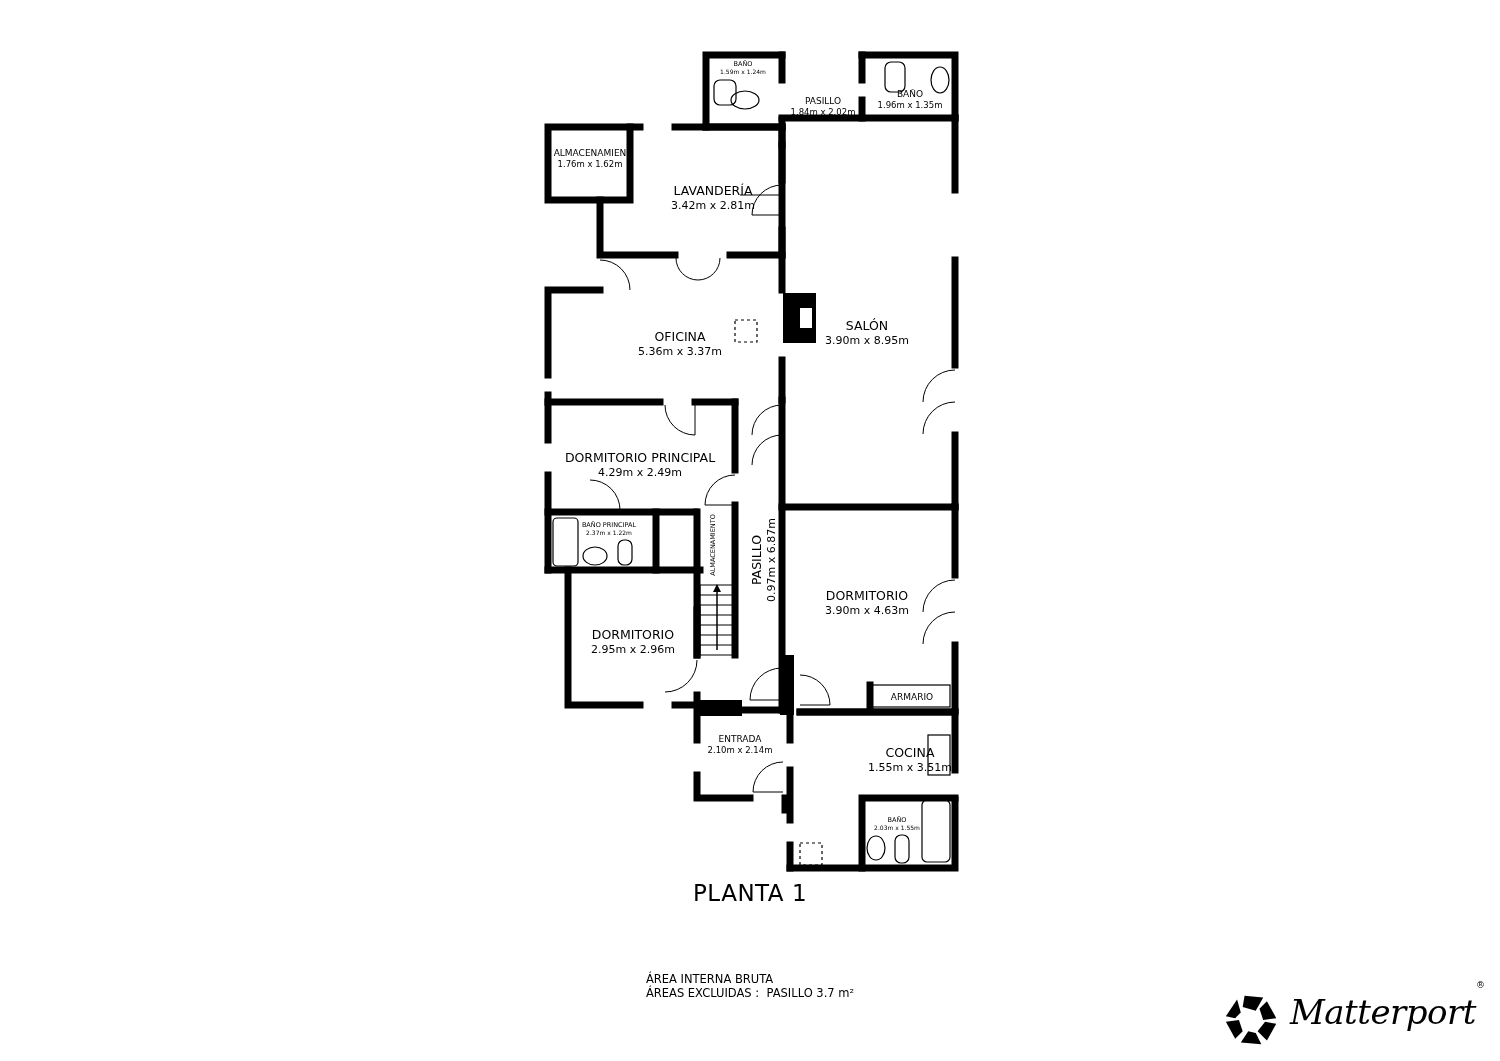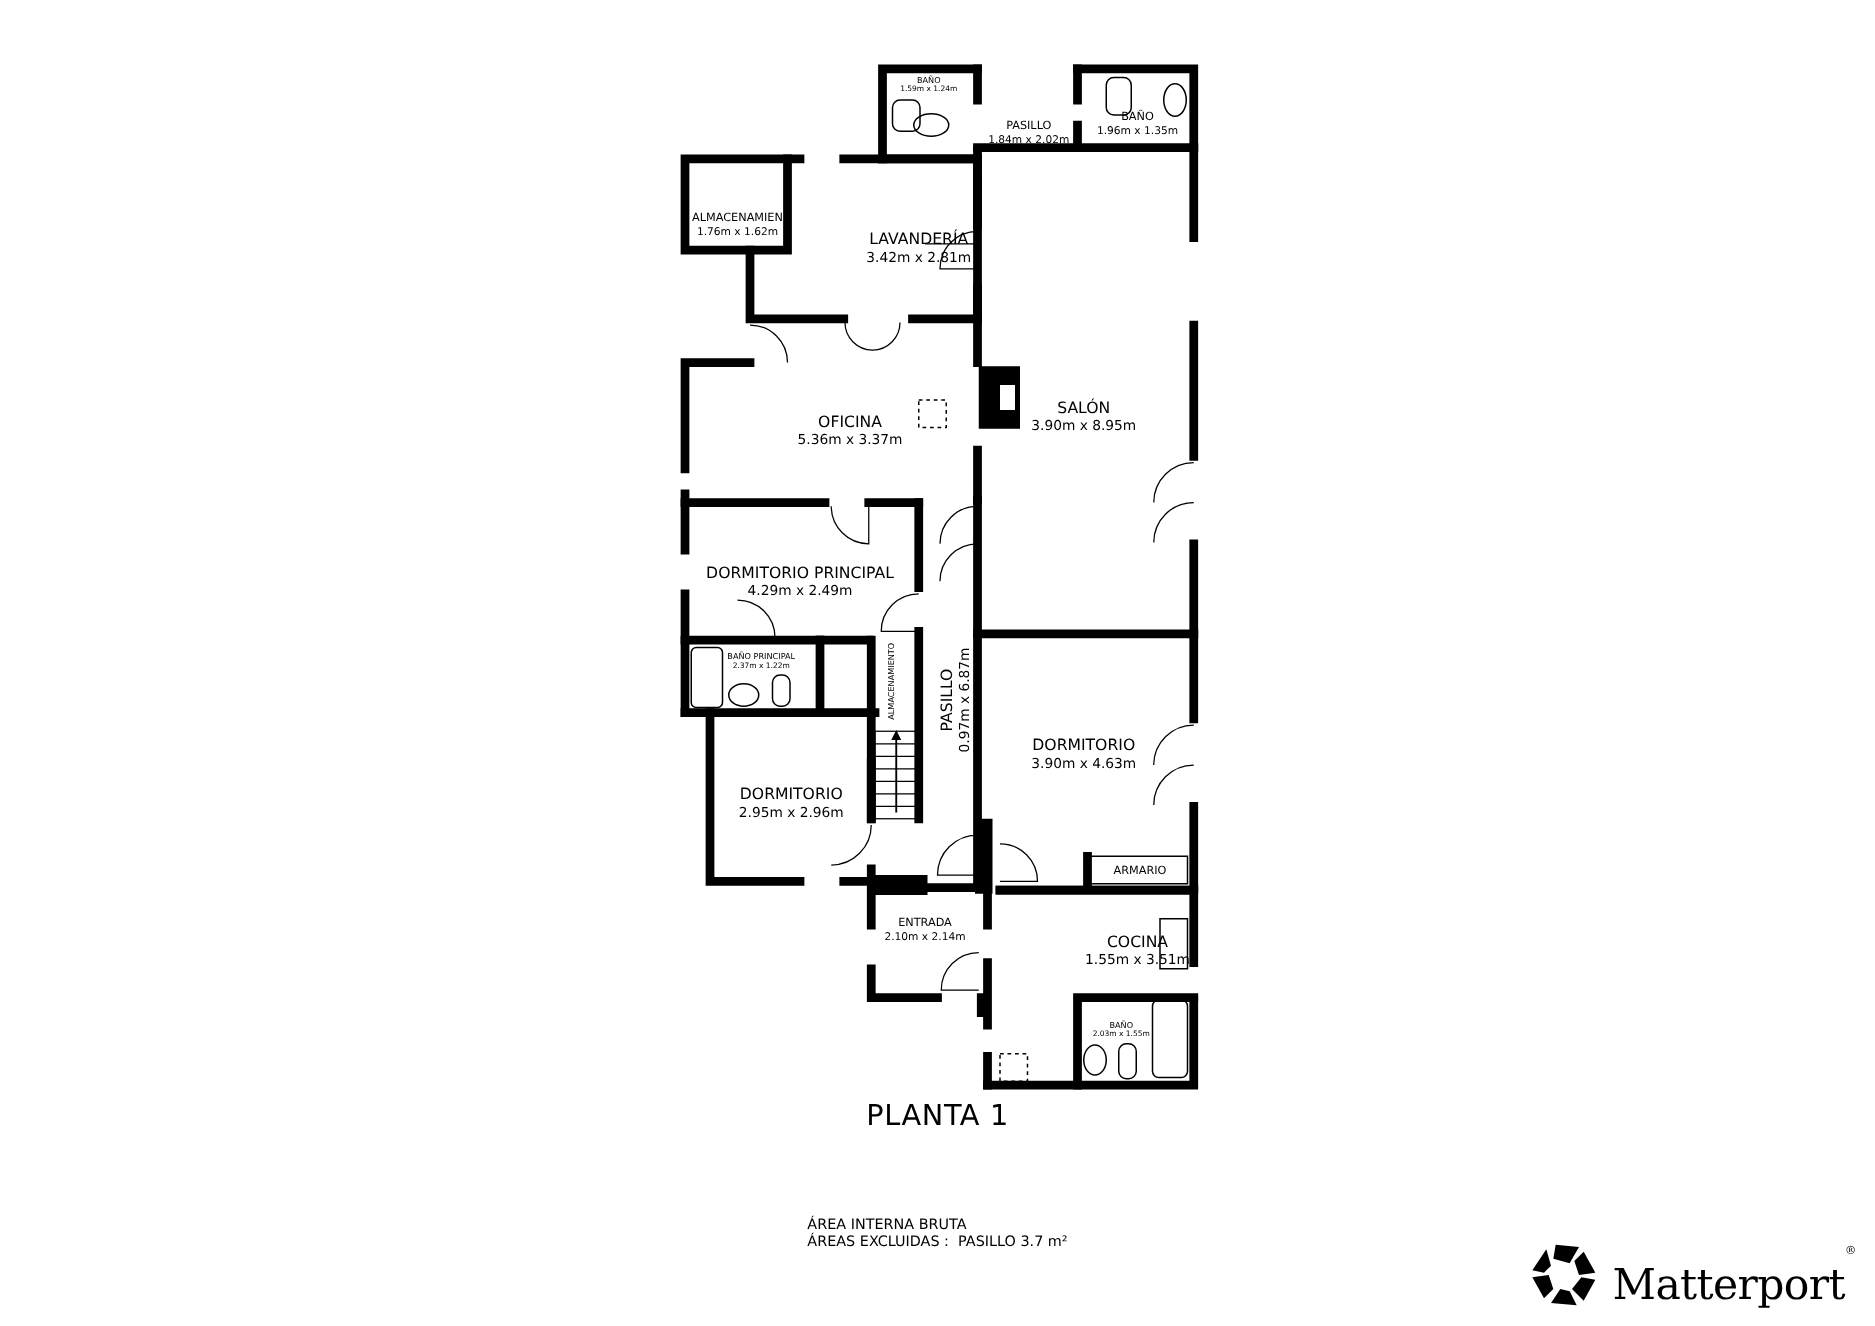--- a/index.html
+++ b/index.html
@@ -8,21 +8,21 @@
   .lbl{position:absolute;text-align:center;transform:translate(-50%,-50%);white-space:nowrap;line-height:1.25;}
   .lbl .n{display:block;}
   .lbl .d{display:block;}
   .s12 .n{font-size:12.5px;} .s12 .d{font-size:11px;}
   .s9 .n{font-size:9px;} .s9 .d{font-size:8.5px;}
   .s6 .n{font-size:6.5px;} .s6 .d{font-size:6px;}
   .rot{transform:translate(-50%,-50%) rotate(-90deg);}
   .floor-title{position:absolute;left:750px;top:893px;transform:translate(-50%,-50%);font-size:23px;letter-spacing:0.5px;}
   .footer{position:absolute;left:750px;top:972px;transform:translateX(-50%);text-align:left;font-size:11.5px;line-height:14px;}
   .footer .note{color:#666;font-size:10.5px;letter-spacing:0.3px;}
-  .logo{position:absolute;left:1224px;top:992px;display:flex;align-items:flex-end;}
+  .logo{position:absolute;left:1224px;top:992px;display:flex;align-items:flex-start;font-style:italic;}
   .logo .word{font-family:"DejaVu Serif",serif;font-size:34px;margin-left:10px;letter-spacing:-0.5px;}
   .logo .reg{font-size:9px;vertical-align:top;position:relative;top:-12px;}
 </style>
 </head>
 <body>
 
 <svg class="plan" width="1500" height="1061" viewBox="0 0 1500 1061">
   <g fill="none" stroke="#000" stroke-width="7" stroke-linecap="square">
 
     <path d="M706 127 V55 H782"></path>
@@ -120,25 +120,25 @@
     <span class="d">1.59m x 1.24m</span>
   </div>
 <div class="lbl s9" style="left:823px;top:107px">
     <span class="n">PASILLO</span>
     <span class="d">1.84m x 2.02m</span>
   </div>
 <div class="lbl s9" style="left:910px;top:100px">
     <span class="n">BAÑO</span>
     <span class="d">1.96m x 1.35m</span>
   </div>
-<div class="lbl s9" style="left:590px;top:181px">
+<div class="lbl s9" style="left:590px;top:159px">
     <span class="n">ALMACENAMIEN</span>
     <span class="d">1.76m x 1.62m</span>
   </div>
-<div class="lbl s12" style="left:735px;top:198px">
+<div class="lbl s12" style="left:713px;top:198px">
     <span class="n">LAVANDERÍA</span>
     <span class="d">3.42m x 2.81m</span>
   </div>
 <div class="lbl s12" style="left:680px;top:344px">
     <span class="n">OFICINA</span>
     <span class="d">5.36m x 3.37m</span>
   </div>
 <div class="lbl s12" style="left:867px;top:333px">
     <span class="n">SALÓN</span>
     <span class="d">3.90m x 8.95m</span>

